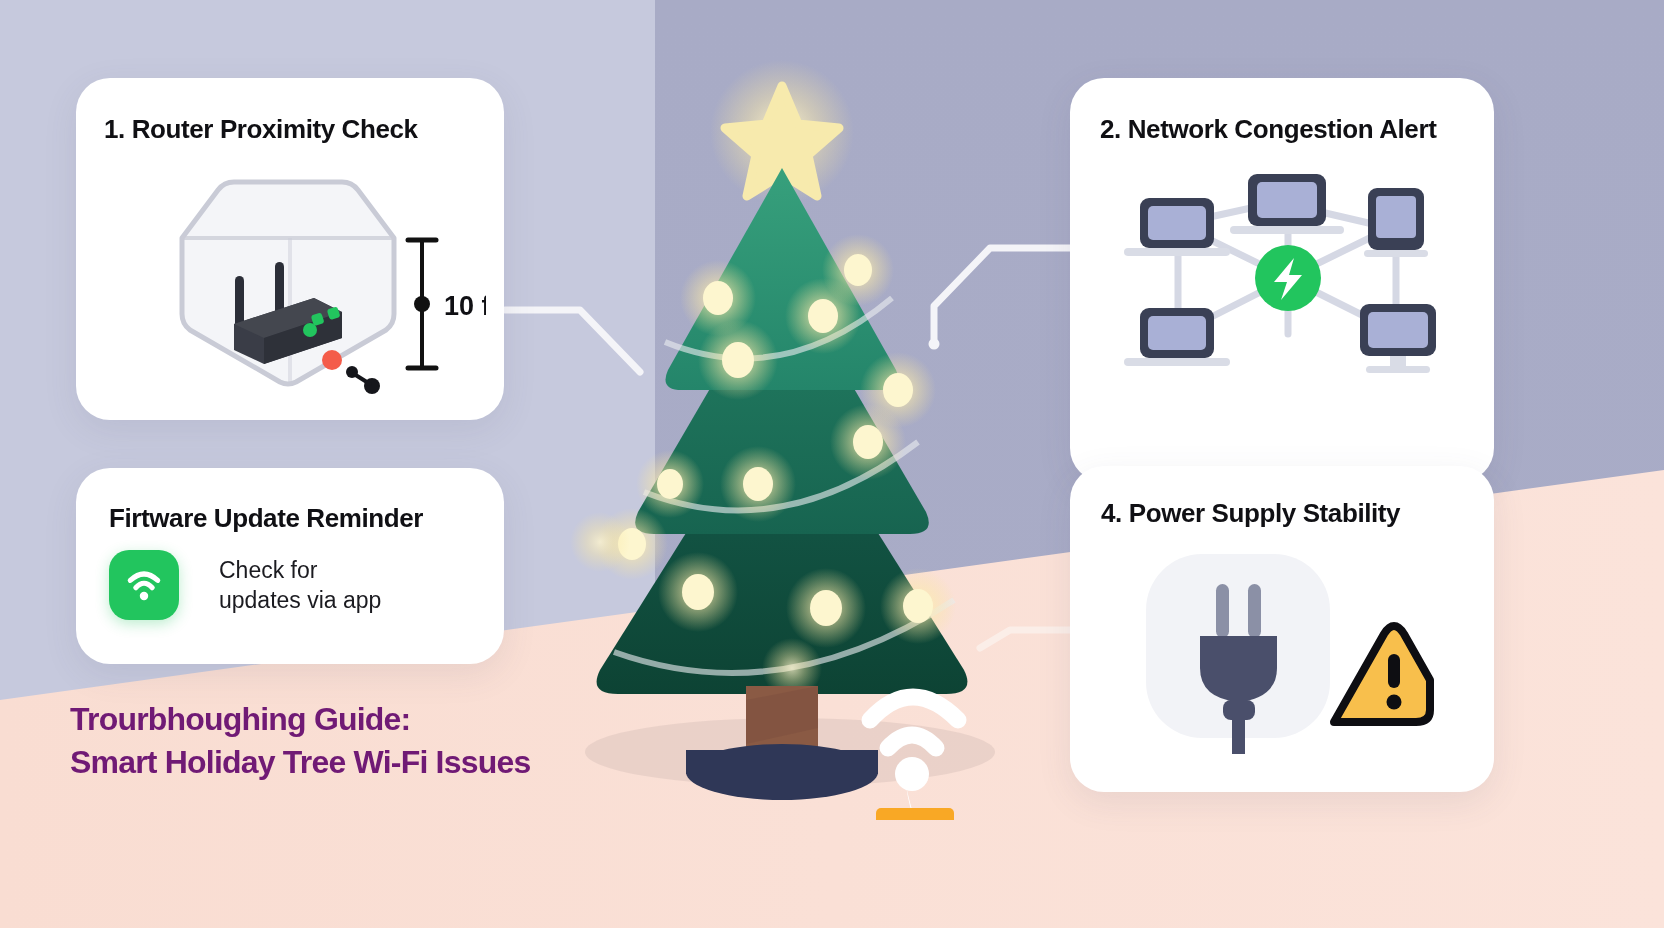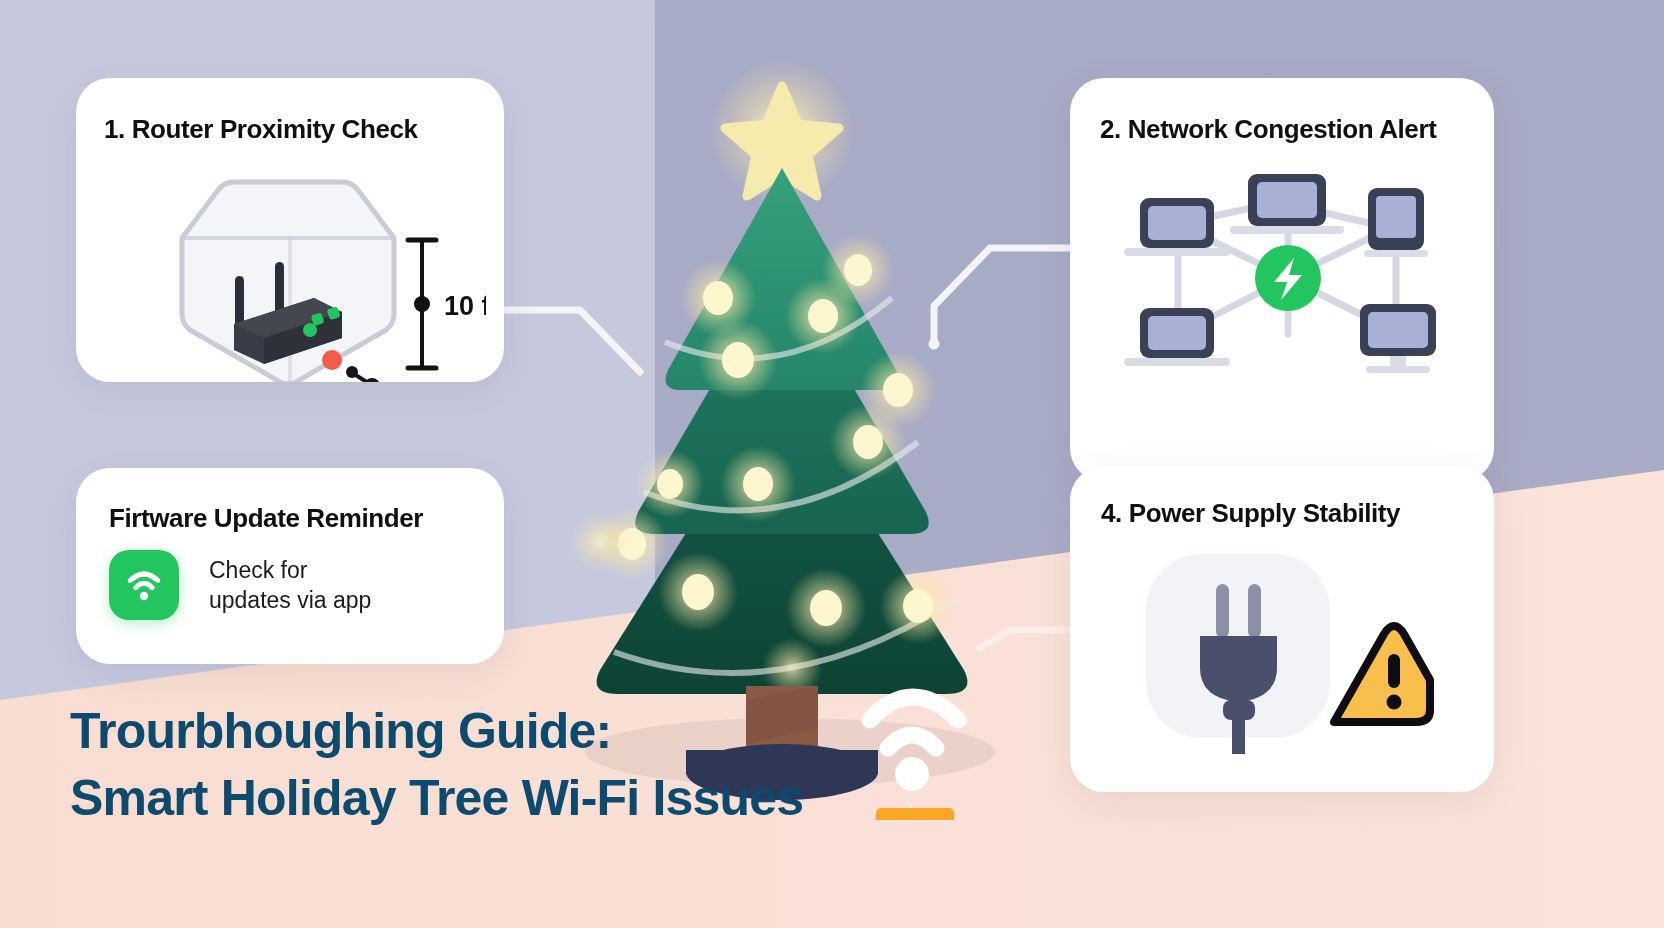--- a/index.html
+++ b/index.html
@@ -23,51 +23,51 @@
     box-shadow:0 10px 34px rgba(80,80,110,0.10);
     overflow:hidden;
   }
   .card-title {
     font-weight:bold;
     color:#101014;
     letter-spacing:-0.4px;
     white-space:nowrap;
   }
 
-  #card-router   { left:76px;   top:78px;  width:428px; height:304px; }
+  #card-router   { left:76px;   top:78px;  width:428px; height:342px; }
   #card-network  { left:1070px; top:78px;  width:424px; height:404px; }
   #card-firmware { left:76px;   top:456px; width:428px; height:196px;margin-top:12px; }
   #card-power    { left:1070px; top:466px; width:424px; height:326px;padding-left:28px; }
 
   #card-router .card-title   { position:absolute; left:28px; top:36px;  font-size:26px; }
   #card-network .card-title  { position:absolute; left:30px; top:36px;  font-size:26px; }
   #card-firmware .card-title { position:absolute; left:33px; top:35px;  font-size:26px; }
   #card-power .card-title    { position:absolute; left:31px; top:32px;  font-size:26px; }
 
   .card-art { position:absolute; }
   #router-art  { left:70px; top:86px;  width:340px; height:240px; }
   #network-art { left:42px; top:88px;  width:350px; height:222px; }
   #power-art   { left:68px; top:84px;  width:300px; height:212px; }
 
   
-  .fw-row { position:absolute; left:33px; top:82px; display:flex; align-items:center; gap:30px; }
+  .fw-row { position:absolute; left:33px; top:82px; display:flex; align-items:center; gap:40px; }
   .fw-icon {
     width:70px; height:70px; border-radius:20px;
     background:#22c55e;
     display:flex; align-items:center; justify-content:center;
     box-shadow:0 4px 14px rgba(34,197,94,0.30);
     flex:0 0 auto;
   }
   .fw-text { font-size:23px; line-height:1.32; color:#1b1b20; white-space:pre-line; }
 
   
   #headline {
     position:absolute; left:70px; top:698px;
-    font-size:50px; font-weight:bold; line-height:1.33;
-    color:#0c4a6e; letter-spacing:-0.8px; white-space:pre-line;
+    font-size:32px; font-weight:bold; line-height:1.33;
+    color:#701a75; letter-spacing:-0.8px; white-space:pre-line;
   }
 
   
   #tree-svg { position:absolute; left:540px; top:60px; width:540px; height:760px; }
 </style>
 </head>
 <body>
 
 <div id="stage">
 

